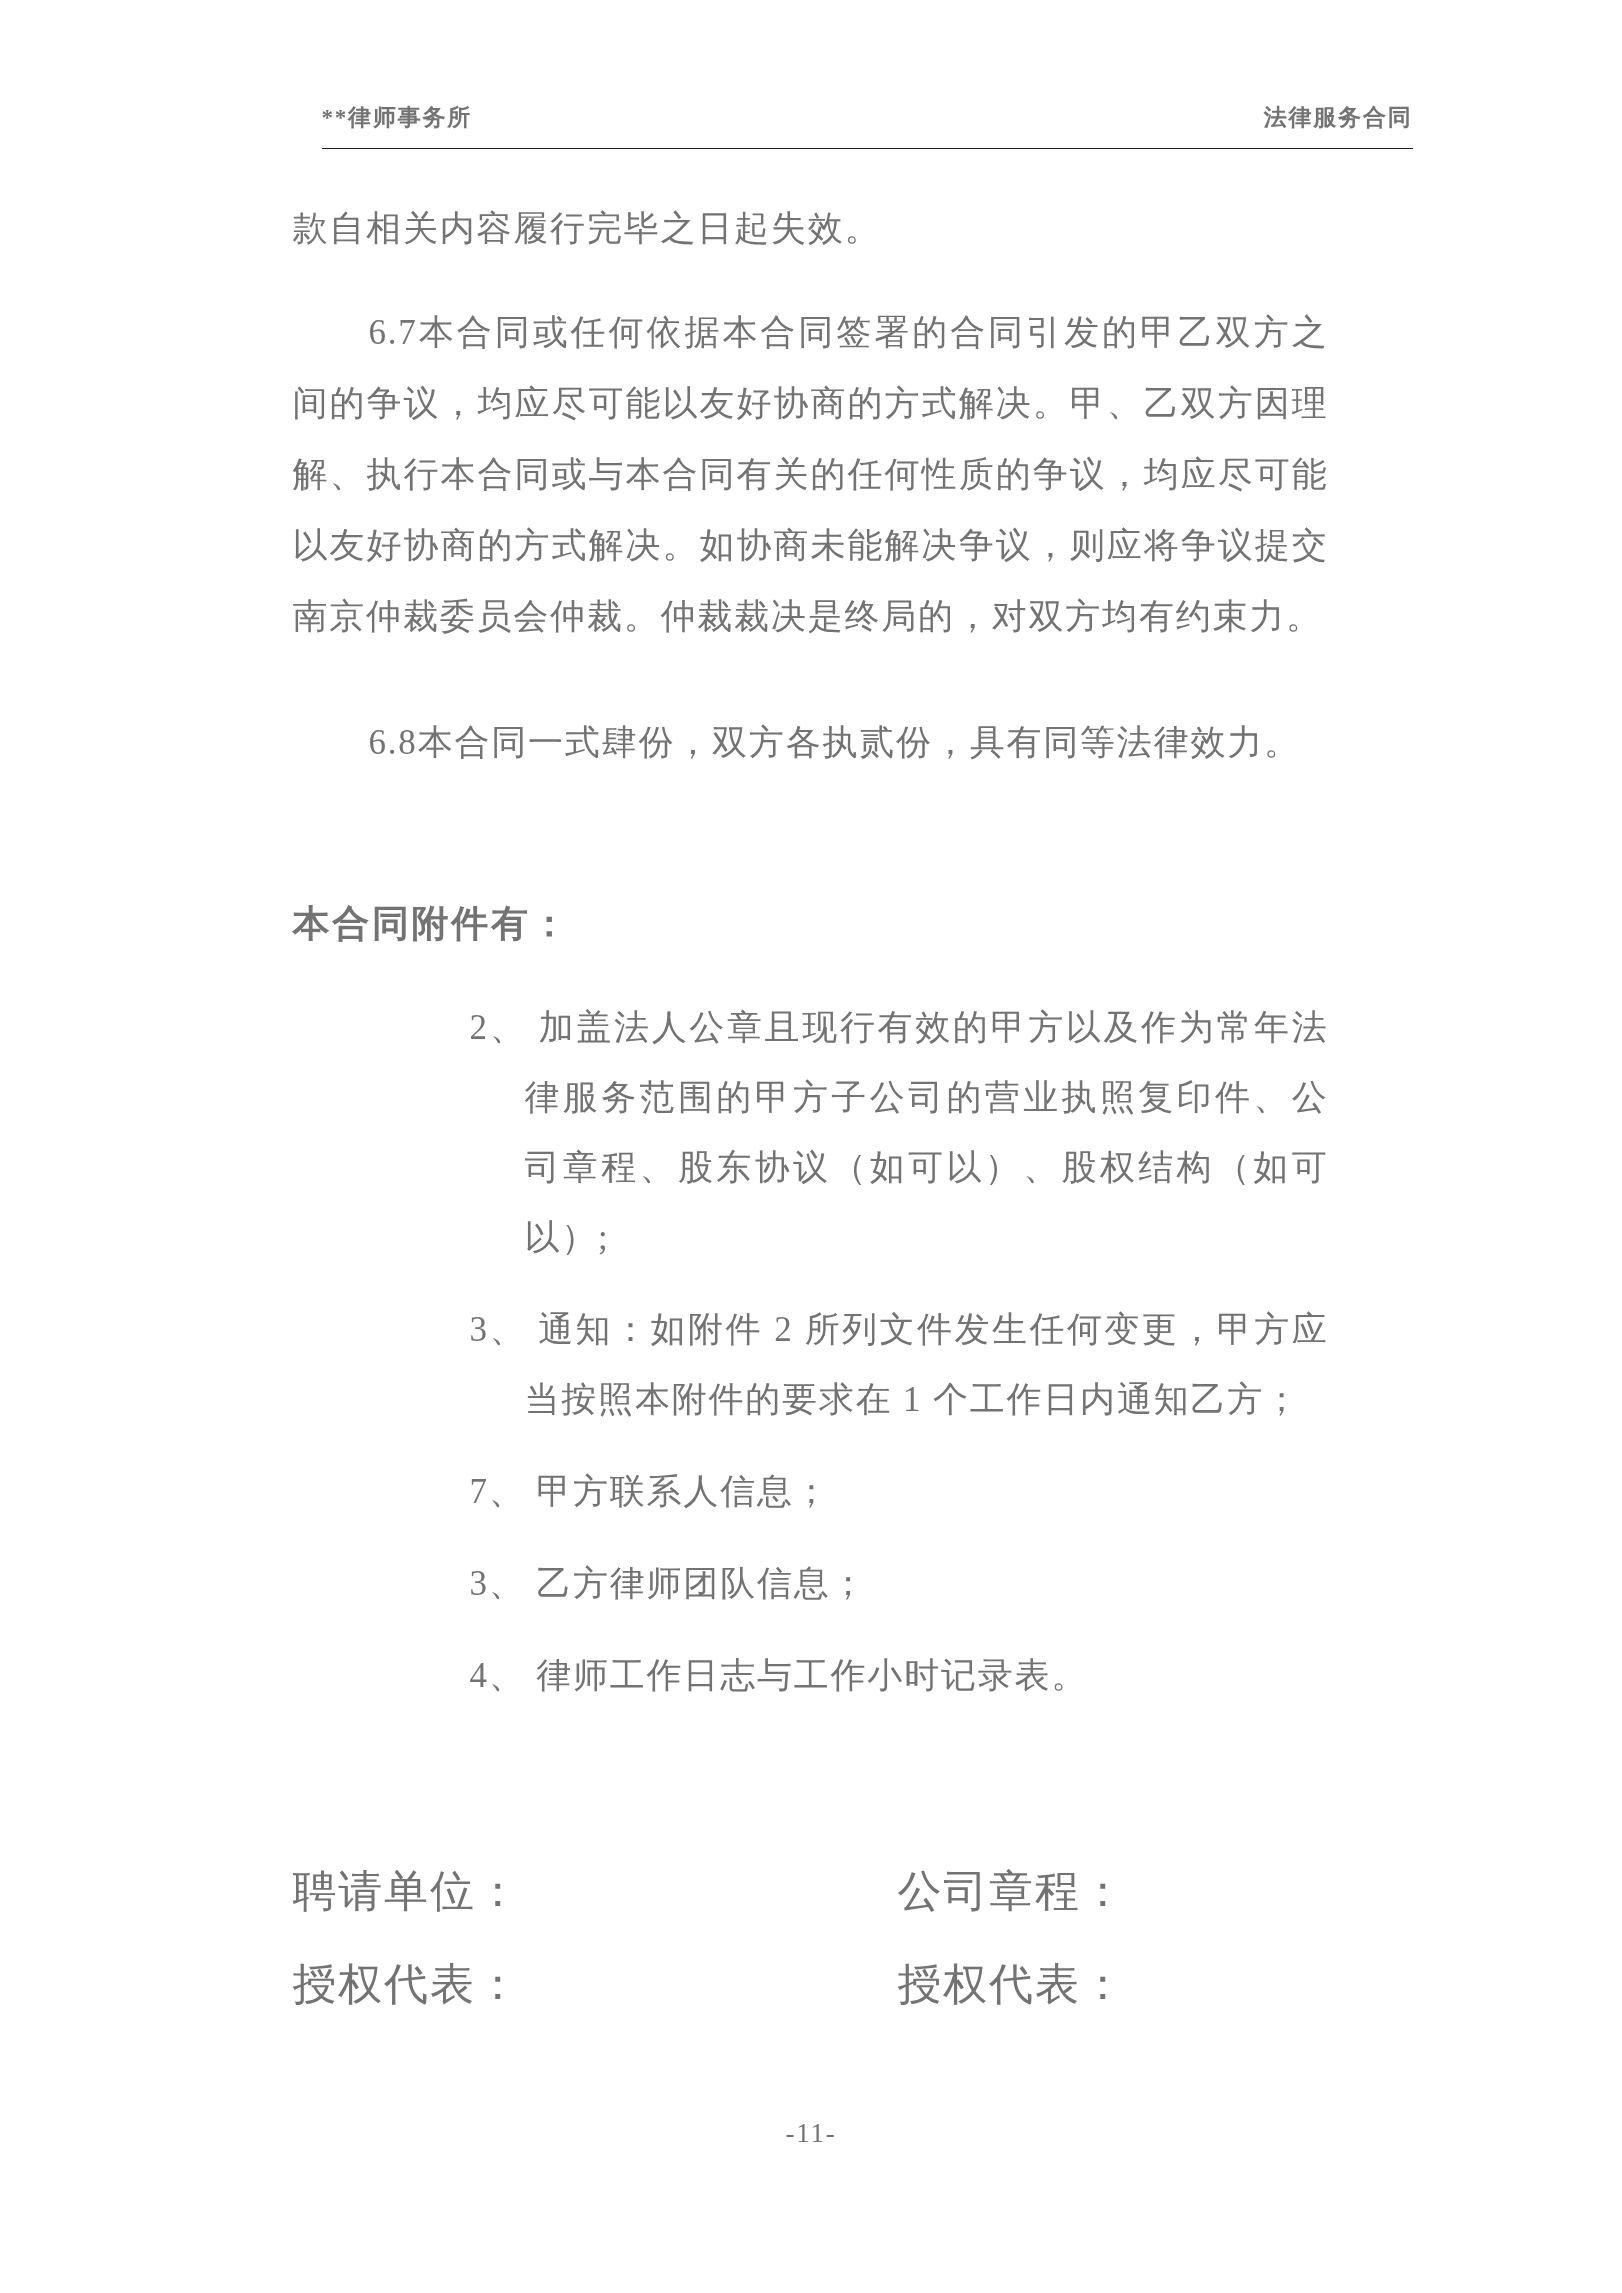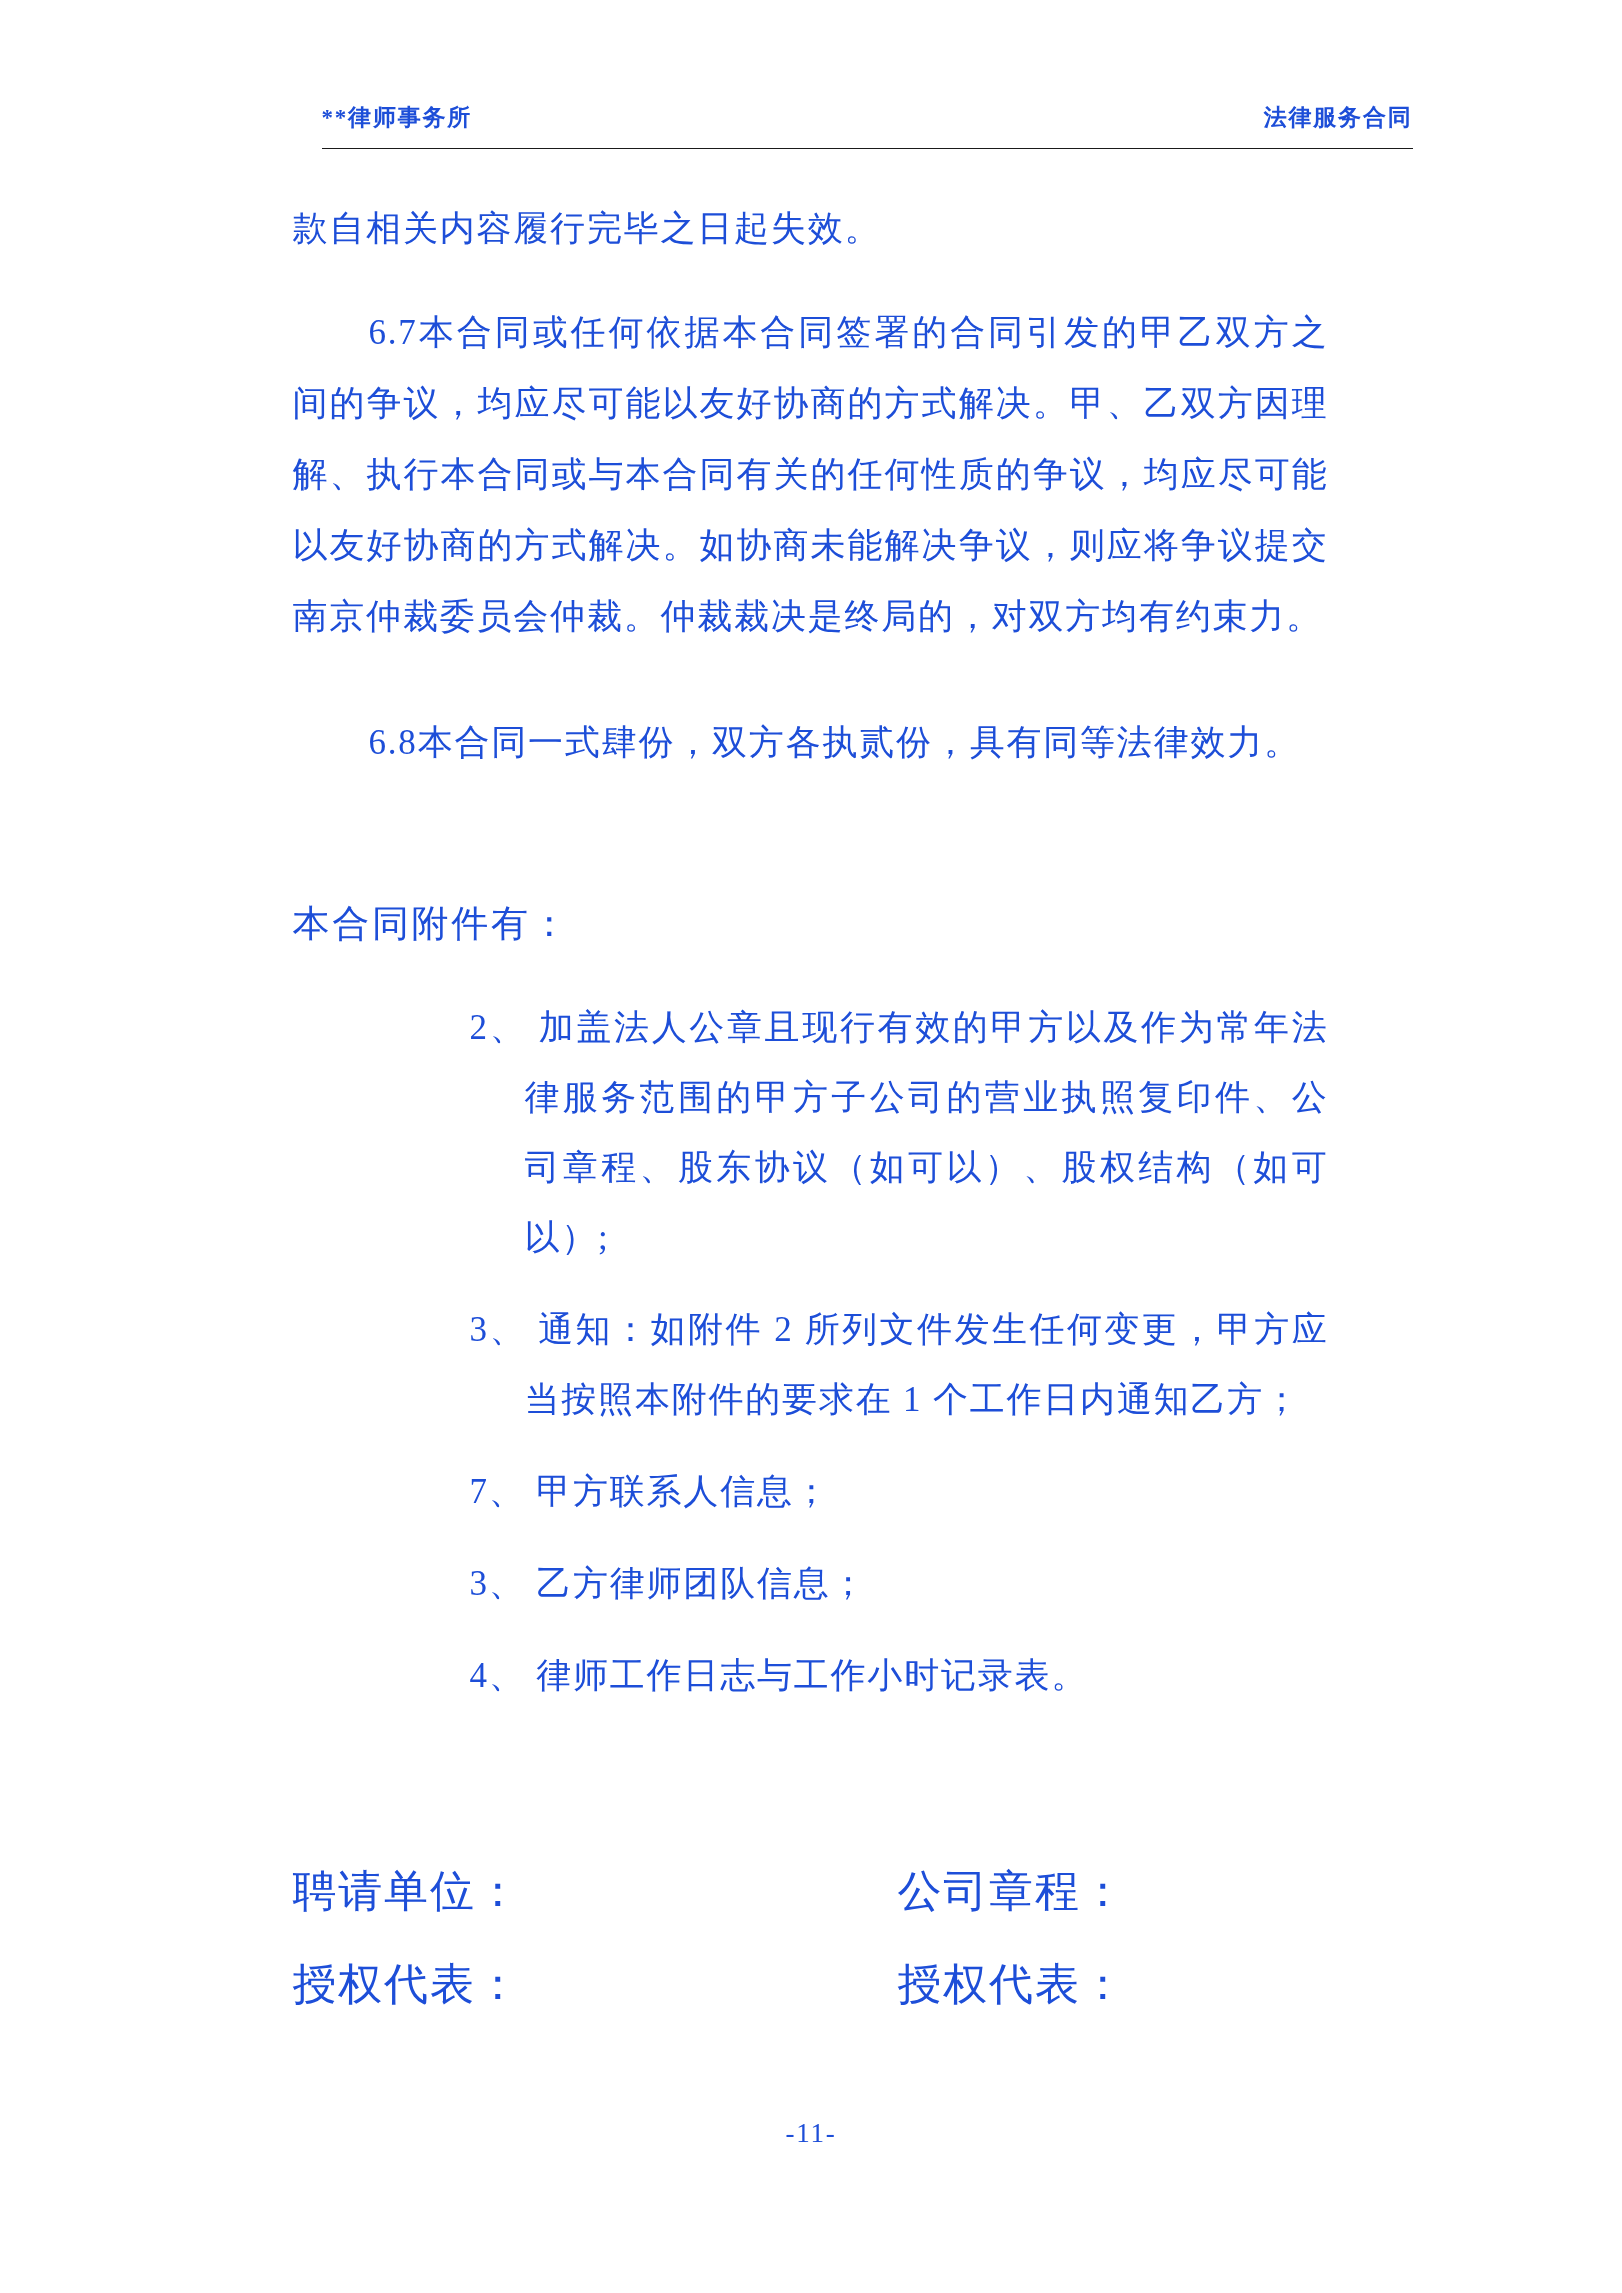--- a/index.html
+++ b/index.html
@@ -3,21 +3,21 @@
 <meta charset="utf-8">
 <style>
   * { margin: 0; padding: 0; box-sizing: border-box; }
   html, body { background: #ffffff; }
   .page {
     position: relative;
     width: 1465px;
     height: 2294px;
     margin: 0 auto;
     background: #ffffff;
-    color: #1d4ed8;
+    color: #737373;
     font-family: "Liberation Serif", "DejaVu Serif", serif;
     overflow: hidden;
   }
   .doc-header {
     position: absolute;
     top: 102px;
     left: 243px;
     width: 1091px;
     display: flex;
     justify-content: space-between;
@@ -36,21 +36,21 @@
     line-height: 71px;
     letter-spacing: 1.8px;
     text-align: justify;
   }
   .para.indent { text-indent: 76px; }
   .para-carryover { margin-bottom: 33px; }
   .para-67 { margin-bottom: 55px; }
   .para-68 { margin-bottom: 118px; }
   .attachments-heading {
     font-size: 37px;
-    font-weight: normal;
+    font-weight: bold;
     letter-spacing: 2.7px;
     line-height: 55px;
     margin-bottom: 42px;
   }
   .attachments-list {
     list-style: none;
     padding-left: 177px;
     margin: 0;
   }
   .attachments-list li {

